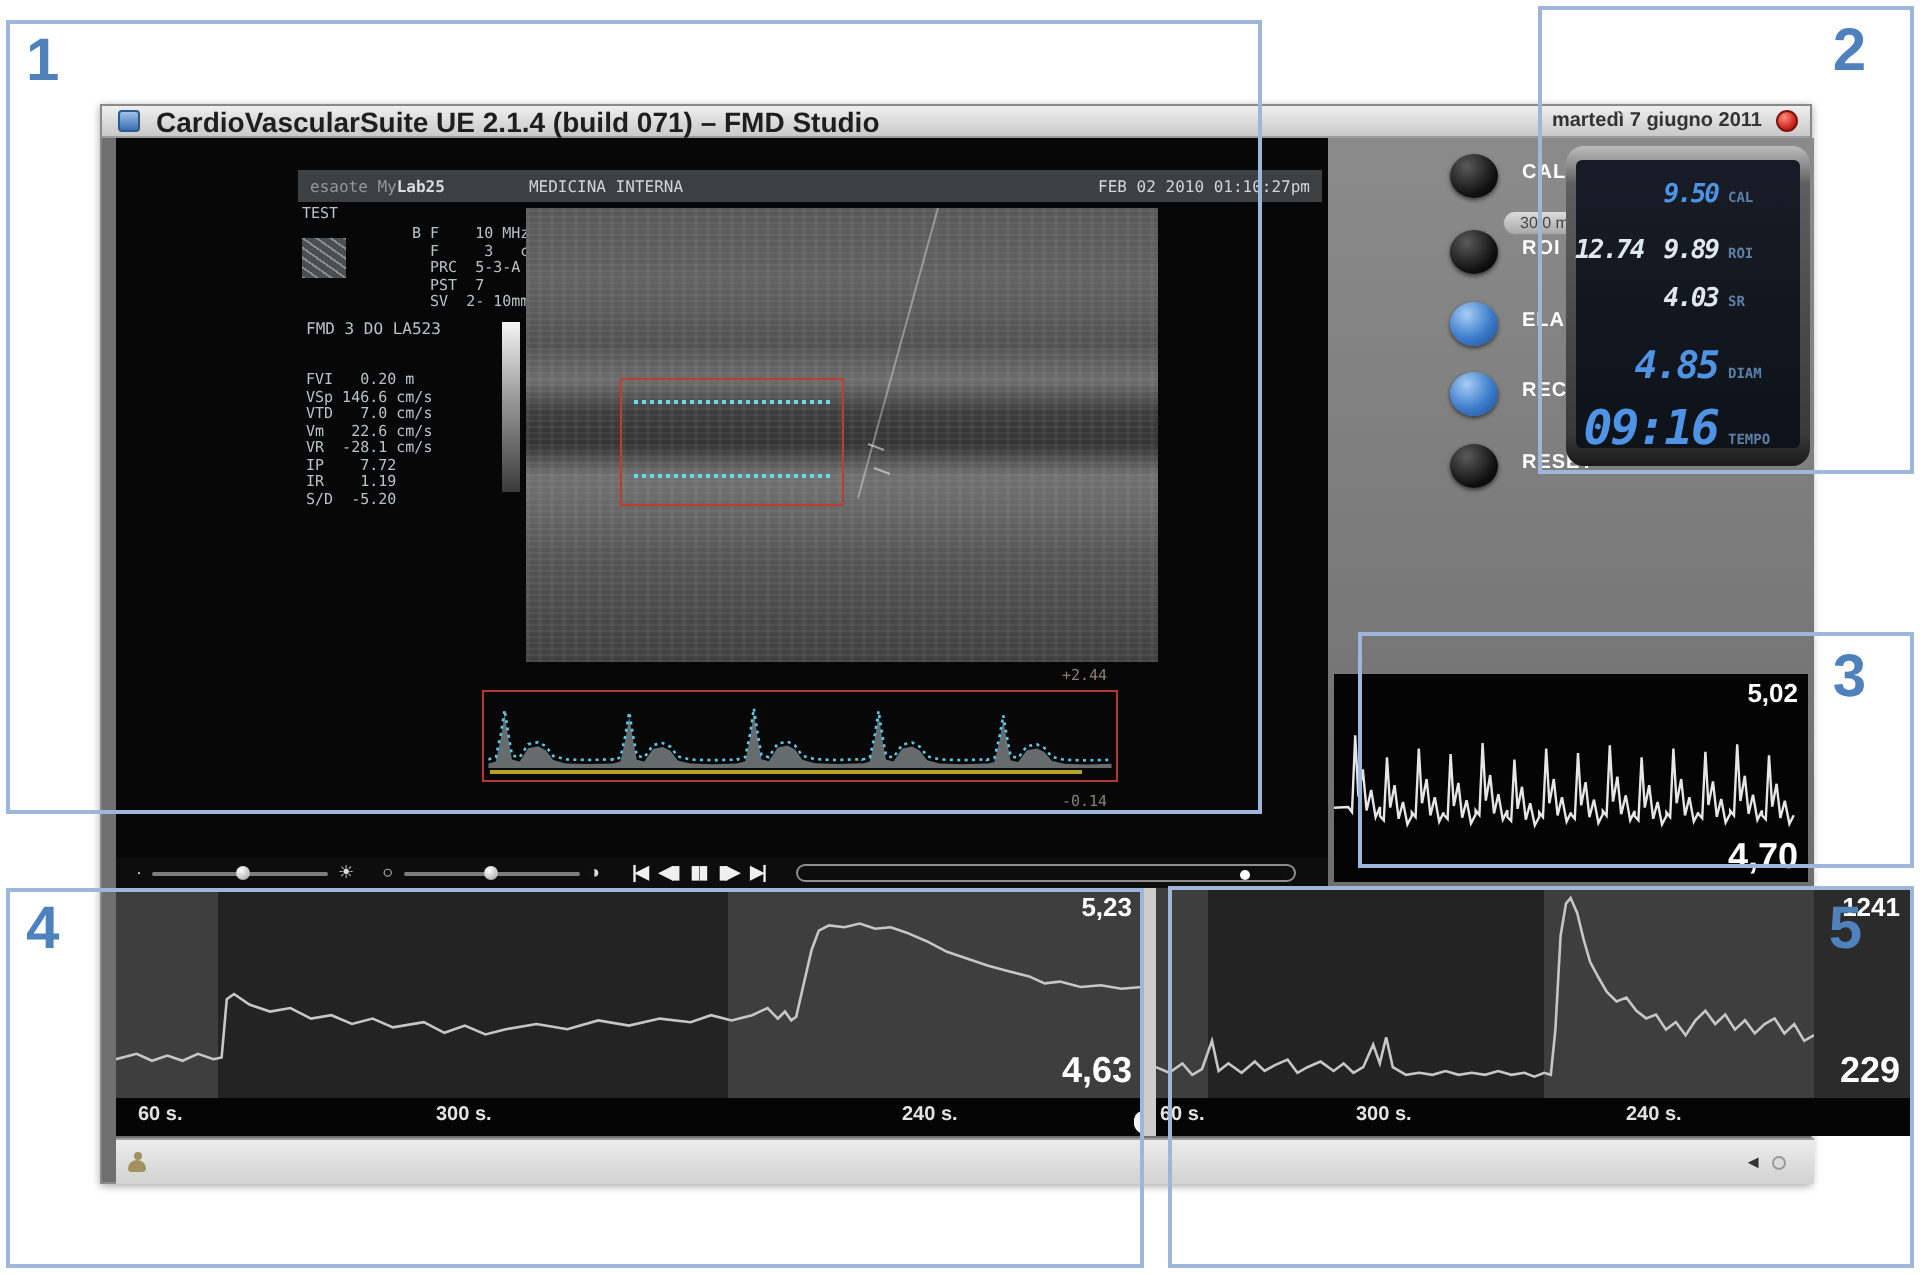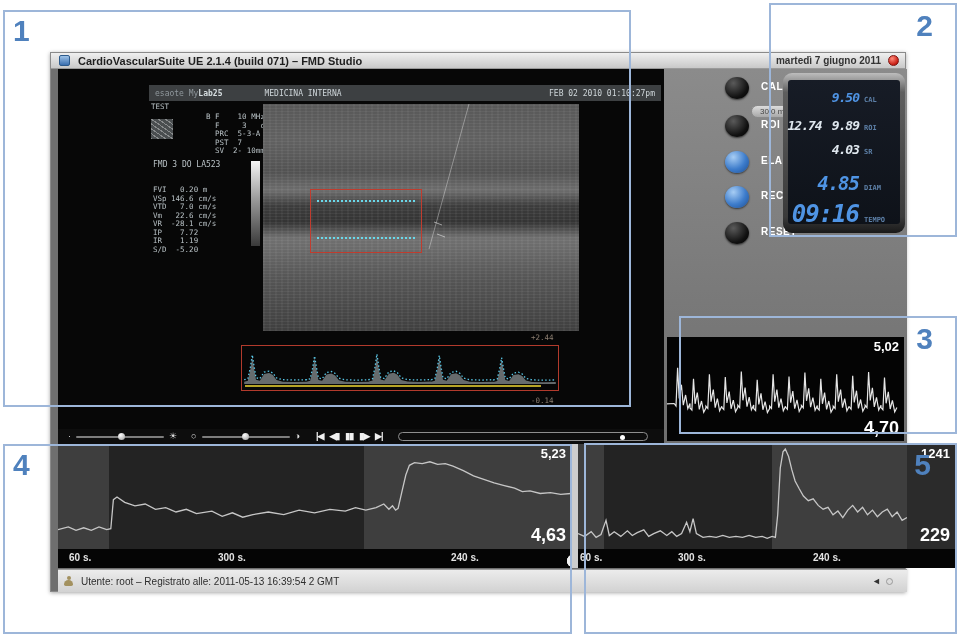--- a/index.html
+++ b/index.html
@@ -8,21 +8,21 @@
   #stage { position:relative; width:960px; height:637px; background:#fff; }
 
   
   #win { position:absolute; left:50px; top:52px; width:856px; height:540px;
          border:1px solid #8a8a8a; background:#6f6f6f; box-shadow:0 1px 4px rgba(0,0,0,.35); }
   #titlebar { position:absolute; left:0; top:0; width:100%; height:16px;
               background:linear-gradient(180deg,#efefef,#c9c9c9);
               border-bottom:1px solid #9a9a9a; display:flex; align-items:center; }
   .app-ico { width:11px; height:11px; margin-left:8px; border-radius:2px;
              background:linear-gradient(180deg,#9ec3e8,#3a6fb0); border:1px solid #2c5档0; border:1px solid #2c5a8c; }
-  #title-text { font-size:11px; font-weight:bold; color:#1e1e1e; margin-left:8px; white-space:nowrap; }
+  #title-text { font-size:14px; font-weight:bold; color:#1e1e1e; margin-left:8px; white-space:nowrap; }
   #title-right { margin-left:auto; display:flex; align-items:center;padding-left:32px; }
   #title-date { font-size:10px; font-weight:bold; color:#333; }
   .close-btn { width:11px; height:11px; border-radius:50%; margin:0 6px 0 7px;
                background:radial-gradient(circle at 35% 30%, #ff8a7a, #c81e14 70%, #8c0f08);
                border:1px solid #7d1410; }
 
   
   #viewport { position:absolute; left:7px; top:16px; width:606px; height:360px; background:#070707; overflow:hidden; }
   .us-txt { position:absolute; font-family:"DejaVu Sans Mono", monospace; font-size:7.5px; line-height:8.5px;
             color:#b9c2c6; white-space:pre; }
@@ -302,21 +302,20 @@
         <span style="left:235px;">240 s.</span>
       </div>
     </div>
     <div id="chart-gap"></div>
 
     <div id="statusbar">
       <span id="user-ico">
           <span class="head"></span>
           <span class="body"></span>
         </span>
-      <span id="status-text">Utente: root – Registrato alle: 2011-05-13 16:39:54 2 GMT</span>
       <span id="spk">
         <span class="glyph">◄</span>
         <span class="vol"></span>
       </span>
     </div>
   </div>
 
   <div class="ann" style="left:3px;  top:10px;  width:628px; height:397px;">
     <span class="ann-num" style="left:8px; top:2px;">1</span>
   </div>

